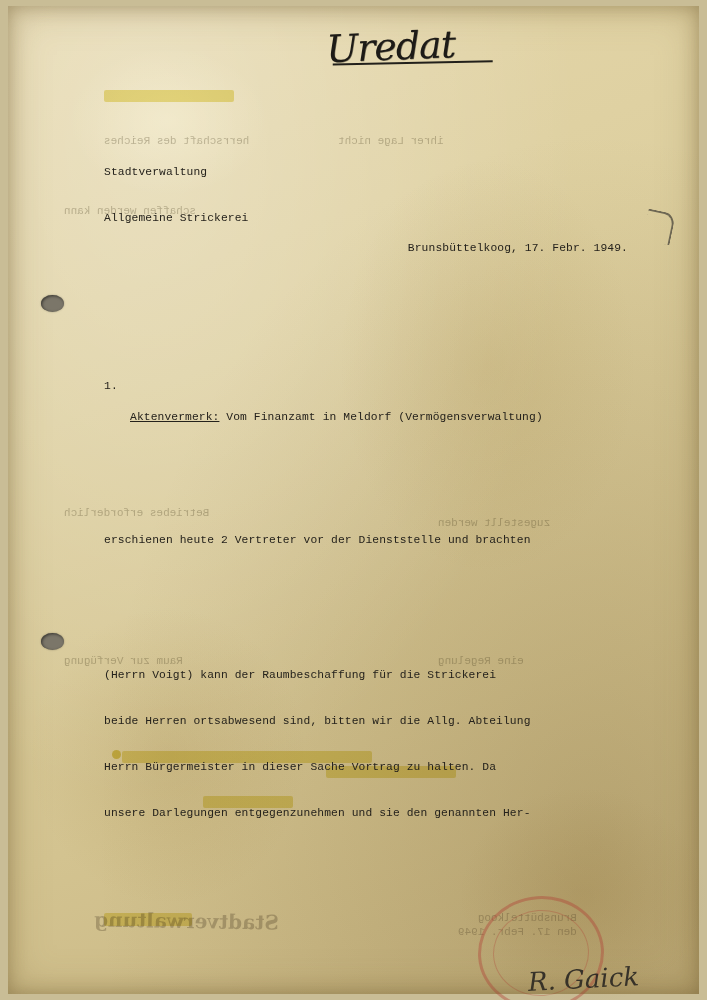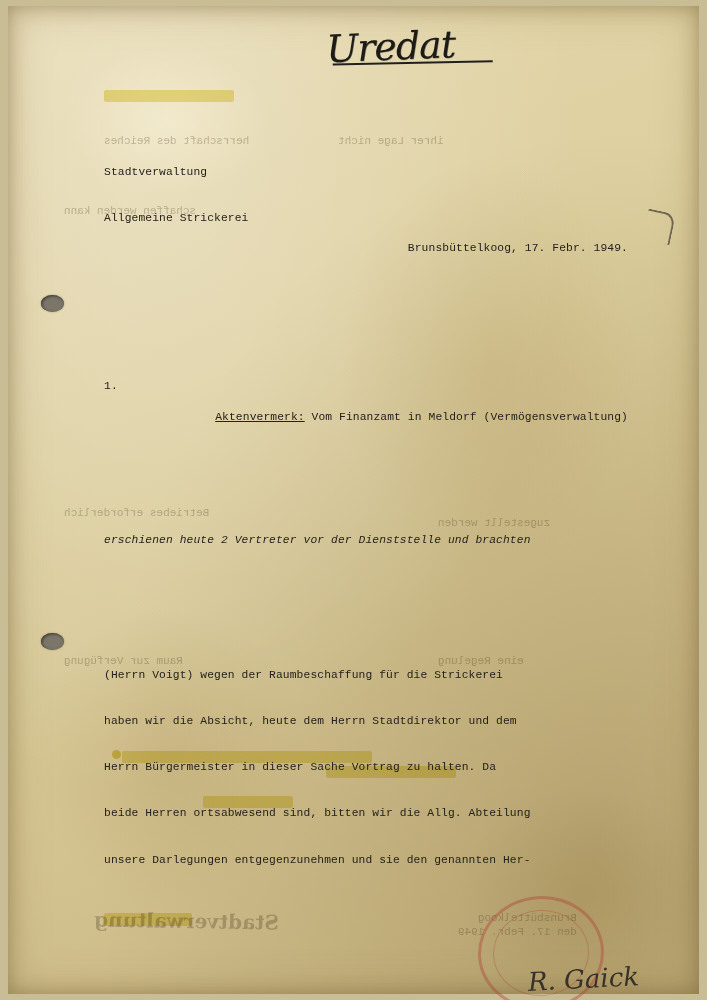--- a/index.html
+++ b/index.html
@@ -94,21 +94,21 @@
   .u { text-decoration: underline; }
   .hdr-row {
     display: flex;
     justify-content: space-between;
     align-items: baseline;
   }
   .para { margin-top: 11px; }
 
   .num-item { display: flex; }
   .num-item .n { width: 26px; flex: 0 0 26px; }
-  .num-item .t { flex: 1; text-align: right; }
+  .num-item .t { flex: 1; }
 
   
   .hl {
     position: absolute;
     background: rgba(226, 212, 70, 0.55);
     mix-blend-mode: multiply;
     border-radius: 2px;
     pointer-events: none;
   }
   .hl-dot {
@@ -255,29 +255,28 @@
       <div style="height:14px;"></div>
 
       
       <div class="num-item">
         <div class="n">1.</div>
         <div class="t">
           <div class="line"><span class="u">Aktenvermerk:</span><span> Vom Finanzamt in Meldorf (Vermögensverwaltung)</span></div>
         </div>
       </div>
 
-      <div style="padding-left:0;font-style:italic;">
+      <div style="padding-left:0;">
         <div class="line">erschienen heute 2 Vertreter vor der Dienststelle und brachten</div>
       </div>
 
       <div class="para">
-        <div class="line">(Herrn Voigt) wegen der Raumbeschaffung für die Strickerei</div>
-        <div class="line">haben wir die Absicht, heute dem Herrn Stadtdirektor und dem</div>
+        <div class="line">(Herrn Voigt) kann der Raumbeschaffung für die Strickerei</div>
+        <div class="line">beide Herren ortsabwesend sind, bitten wir die Allg. Abteilung</div>
         <div class="line">Herrn Bürgermeister in dieser Sache Vortrag zu halten. Da</div>
-        <div class="line">beide Herren ortsabwesend sind, bitten wir die Allg. Abteilung</div>
         <div class="line">unsere Darlegungen entgegenzunehmen und sie den genannten Her-</div>
         
         
       </div>
 
       
 
       
 
       

